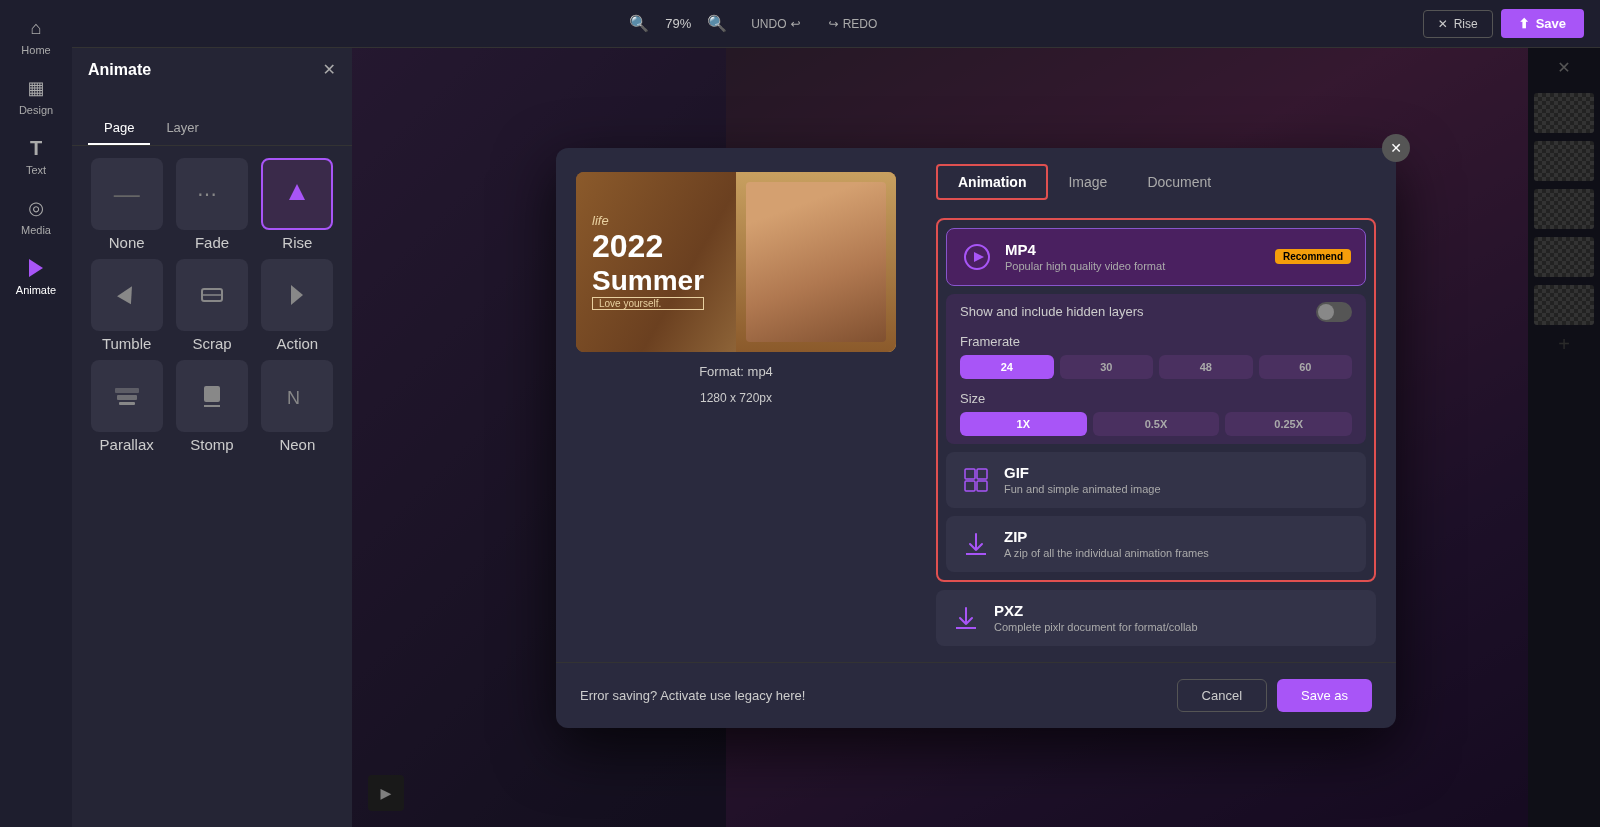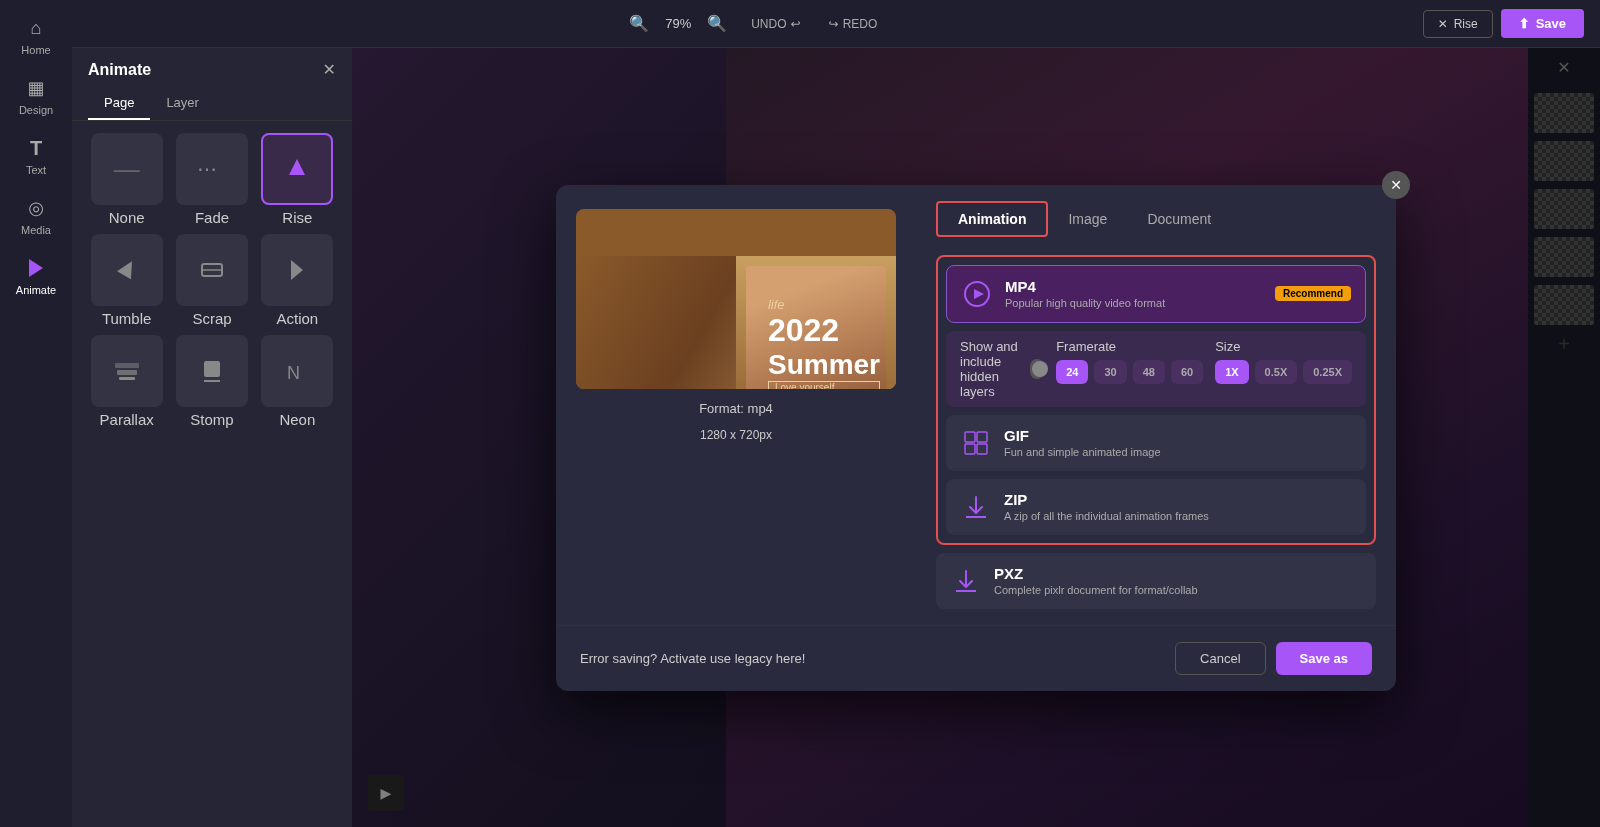--- a/index.html
+++ b/index.html
@@ -140,20 +140,21 @@
       background: none;
       border: none;
       color: #aaa;
       cursor: pointer;
       font-size: 16px;
     }
     .panel-tabs {
       display: flex;
       border-bottom: 1px solid #333;
       padding: 0 16px;
+      margin-top: 25px;
     }
     .panel-tab {
       padding: 8px 16px;
       font-size: 13px;
       color: #aaa;
       cursor: pointer;
       border-bottom: 2px solid transparent;
     }
     .panel-tab.active {
       color: #fff;
@@ -280,24 +281,23 @@
       overflow: hidden;
       background: #8B5A2B;
       position: relative;
     }
     .preview-card-inner {
       width: 100%;
       height: 100%;
       background: linear-gradient(120deg, #8B5A2B 0%, #6B4020 40%, #c8a060 100%);
       display: flex;
       align-items: center;
-      justify-content: flex-end;
+      justify-content: flex-start;
       padding: 16px;
       position: relative;
-      margin-top: 47px;
     }
     .preview-text-block {
       color: #fff;
       z-index: 2;
     }
     .preview-life { font-size: 13px; font-style: italic; color: #e8d0a0; }
     .preview-year { font-size: 32px; font-weight: 900; color: #fff; }
     .preview-summer { font-size: 28px; font-weight: 900; color: #fff; }
     .preview-love { font-size: 10px; color: #e8d0a0; border: 1px solid #e8d0a0; padding: 0 6px; }
     .preview-photo-area {
@@ -402,20 +402,21 @@
       padding: 2px 8px;
       border-radius: 4px;
     }
 
     
     .mp4-options {
       padding: 8px 14px;
       background: #3a2a50;
       border-radius: 8px;
       display: flex;
+      flex-direction: column;
       gap: 12px;
     }
     .toggle-row {
       display: flex;
       align-items: center;
       justify-content: space-between;
     }
     .toggle-label { font-size: 13px; color: #ccc; }
     .toggle-switch {
       width: 36px;
@@ -498,21 +499,21 @@
       font-size: 13px;
     }
     .save-as-btn {
       background: #a855f7;
       border: none;
       color: #fff;
       padding: 8px 24px;
       border-radius: 6px;
       cursor: pointer;
       font-size: 13px;
-      font-weight: 700;
+      font-weight: 400;
     }
     .thumb-item {
       width: 60px;
       height: 40px;
       background: repeating-conic-gradient(#aaa 0% 25%, #888 0% 50%) 0 0 / 8px 8px;
       border-radius: 3px;
       cursor: pointer;
     }
     .thumb-close {
       color: #aaa;

